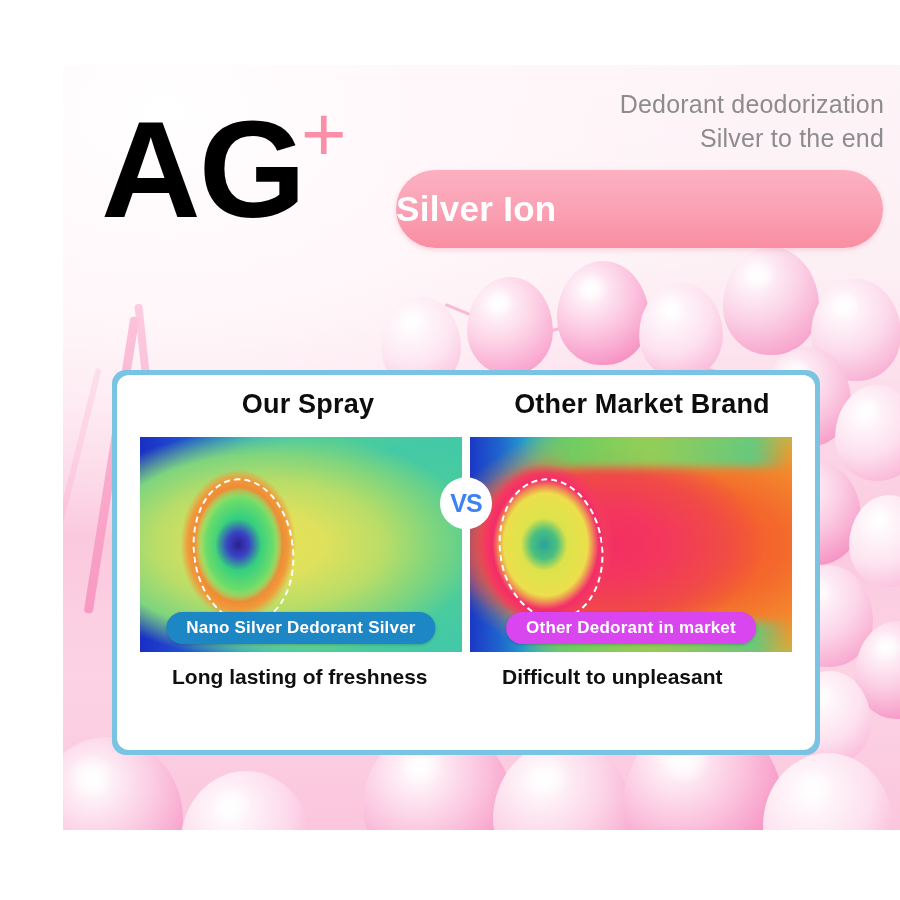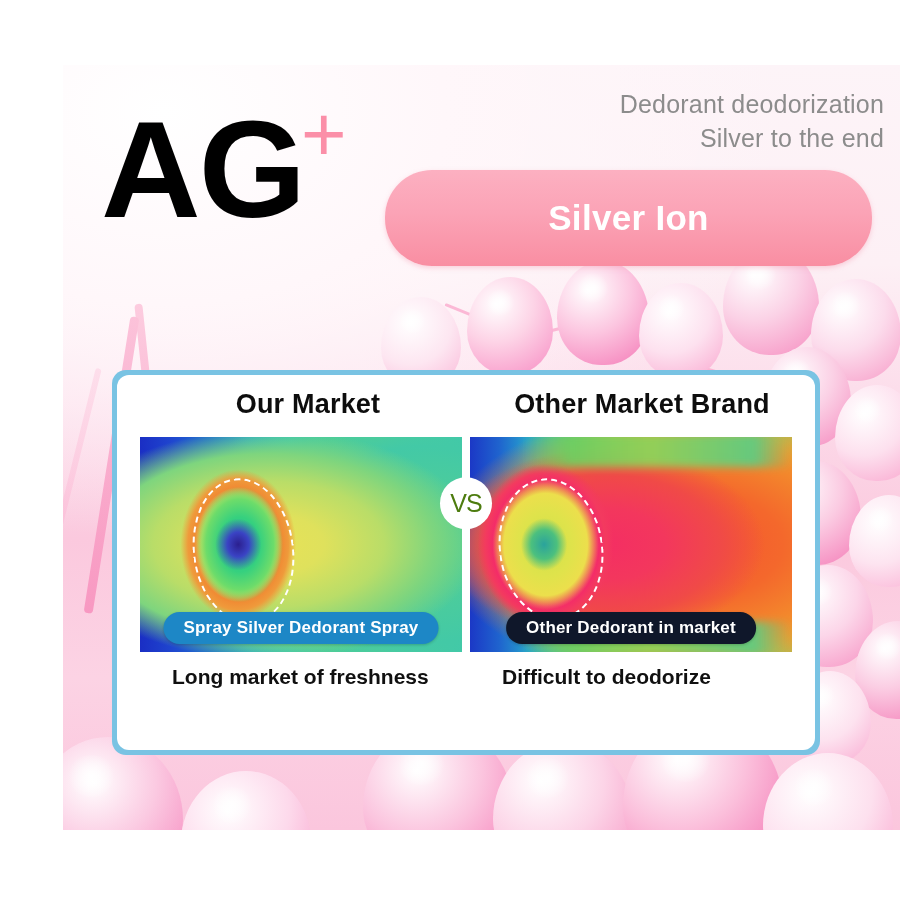--- a/index.html
+++ b/index.html
@@ -38,22 +38,22 @@
   .ag{position:absolute;left:38px;top:35px;font-size:138px;line-height:1;
       font-weight:700;color:#000000;letter-spacing:-2px;
       font-family:"Liberation Sans","DejaVu Sans",sans-serif;}
   .agplus{position:absolute;left:238px;top:30px;font-size:78px;line-height:1;
       font-weight:400;color:#fb8fa8;}
 
   .tagline{position:absolute;right:16px;top:23px;text-align:right;
       color:#8c8c8c;font-size:25px;line-height:1.34;font-weight:400;
       letter-spacing:.2px;}
 
-  .pill-badge{position:absolute;left:322px;top:105px;width:487px;height:96px;
-      border-radius:47px;display:flex;align-items:center;justify-content:center;
+  .pill-badge{position:absolute;left:333px;top:105px;width:487px;height:78px;
+      border-radius:47px;display:flex;align-items:center;
       background:linear-gradient(180deg,#fcb0c1 0%,#fba3b6 45%,#f98ea2 100%);
       box-shadow:0 2px 5px rgba(240,140,165,.35);}
   .pill-badge .txt{color:#ffffff;font-weight:700;font-size:35px;line-height:1.16;
       text-align:center;letter-spacing:.3px;}
 
   
   .card-frame{position:absolute;left:49px;top:305px;width:708px;height:385px;
       background:#79c3e3;border-radius:14px;padding:0;}
   .card{position:absolute;left:5px;top:5px;right:5px;bottom:5px;
       background:#ffffff;border-radius:12px;overflow:hidden;}
@@ -101,27 +101,27 @@
   
   .dash-ellipse{position:absolute;border:2.5px dashed #ffffff;border-radius:50%;}
   .left  .dash-ellipse{left:16.5%;top:19%;width:30%;height:66%;transform:rotate(-7deg);}
   .right .dash-ellipse{left:9%;top:19%;width:31%;height:64%;transform:rotate(-8deg);}
 
   
   .panel-pill{position:absolute;bottom:8px;left:50%;transform:translateX(-50%);
       padding:6px 20px;border-radius:18px;color:#fff;font-size:17px;font-weight:700;
       white-space:nowrap;letter-spacing:.2px;}
   .panel-pill.blue{background:#1d87c6;box-shadow:0 1px 3px rgba(0,0,0,.2);}
-  .panel-pill.gray{background:#0f172a;box-shadow:0 1px 3px rgba(0,0,0,.2);}
+  .panel-pill.gray{background:#d946ef;box-shadow:0 1px 3px rgba(0,0,0,.2);}
 
   
   .vs{position:absolute;left:50%;top:60px;transform:translate(-50%,-38%);
       width:52px;height:52px;border-radius:50%;background:#ffffff;
       display:flex;align-items:center;justify-content:center;
-      font-size:25px;font-weight:400;color:#4d7c0f;letter-spacing:-1px;z-index:6;}
+      font-size:25px;font-weight:700;color:#3b82f6;letter-spacing:-1px;z-index:6;}
 
   
   .captions{position:absolute;left:23px;top:288px;width:652px;display:flex;}
   .captions>div{flex:1;font-size:21px;font-weight:700;color:#101010;line-height:1.38;}
   .cap-left{padding-left:32px;}
   .cap-right{padding-left:40px;}
 </style>
 </head>
 <body>
 
@@ -170,47 +170,47 @@
     <div class="pill-badge">
       <div class="txt">
         <div>Silver Ion</div>
       </div>
     </div>
 
     <div class="card-frame">
       <div class="card">
 
         <div class="card-heads">
-          <div class="h-left">Our Market</div>
+          <div class="h-left">Our Spray</div>
           <div class="h-right">Other Market Brand</div>
         </div>
 
         <div class="panels">
 
           <div class="panel left">
             <div class="thermal t-left"></div>
             <div class="dash-ellipse"></div>
-            <div class="panel-pill blue">Spray Silver Dedorant Spray</div>
+            <div class="panel-pill blue">Nano Silver Dedorant Silver</div>
           </div>
 
           <div class="panel right">
             <div class="thermal t-right"></div>
             <div class="crest top"></div>
             <div class="crest bot"></div>
             <div class="dash-ellipse"></div>
             <div class="panel-pill gray">Other Dedorant in market</div>
           </div>
 
           <div class="vs">VS</div>
         </div>
 
         <div class="captions">
-          <div class="cap-left">Long market of freshness</div>
+          <div class="cap-left">Long lasting of freshness</div>
           <div class="cap-right">
-            <div>Difficult to deodorize</div>
+            <div>Difficult to unpleasant</div>
           </div>
         </div>
 
       </div>
     </div>
 
   </div>
 </div>
 
 </body></html>

